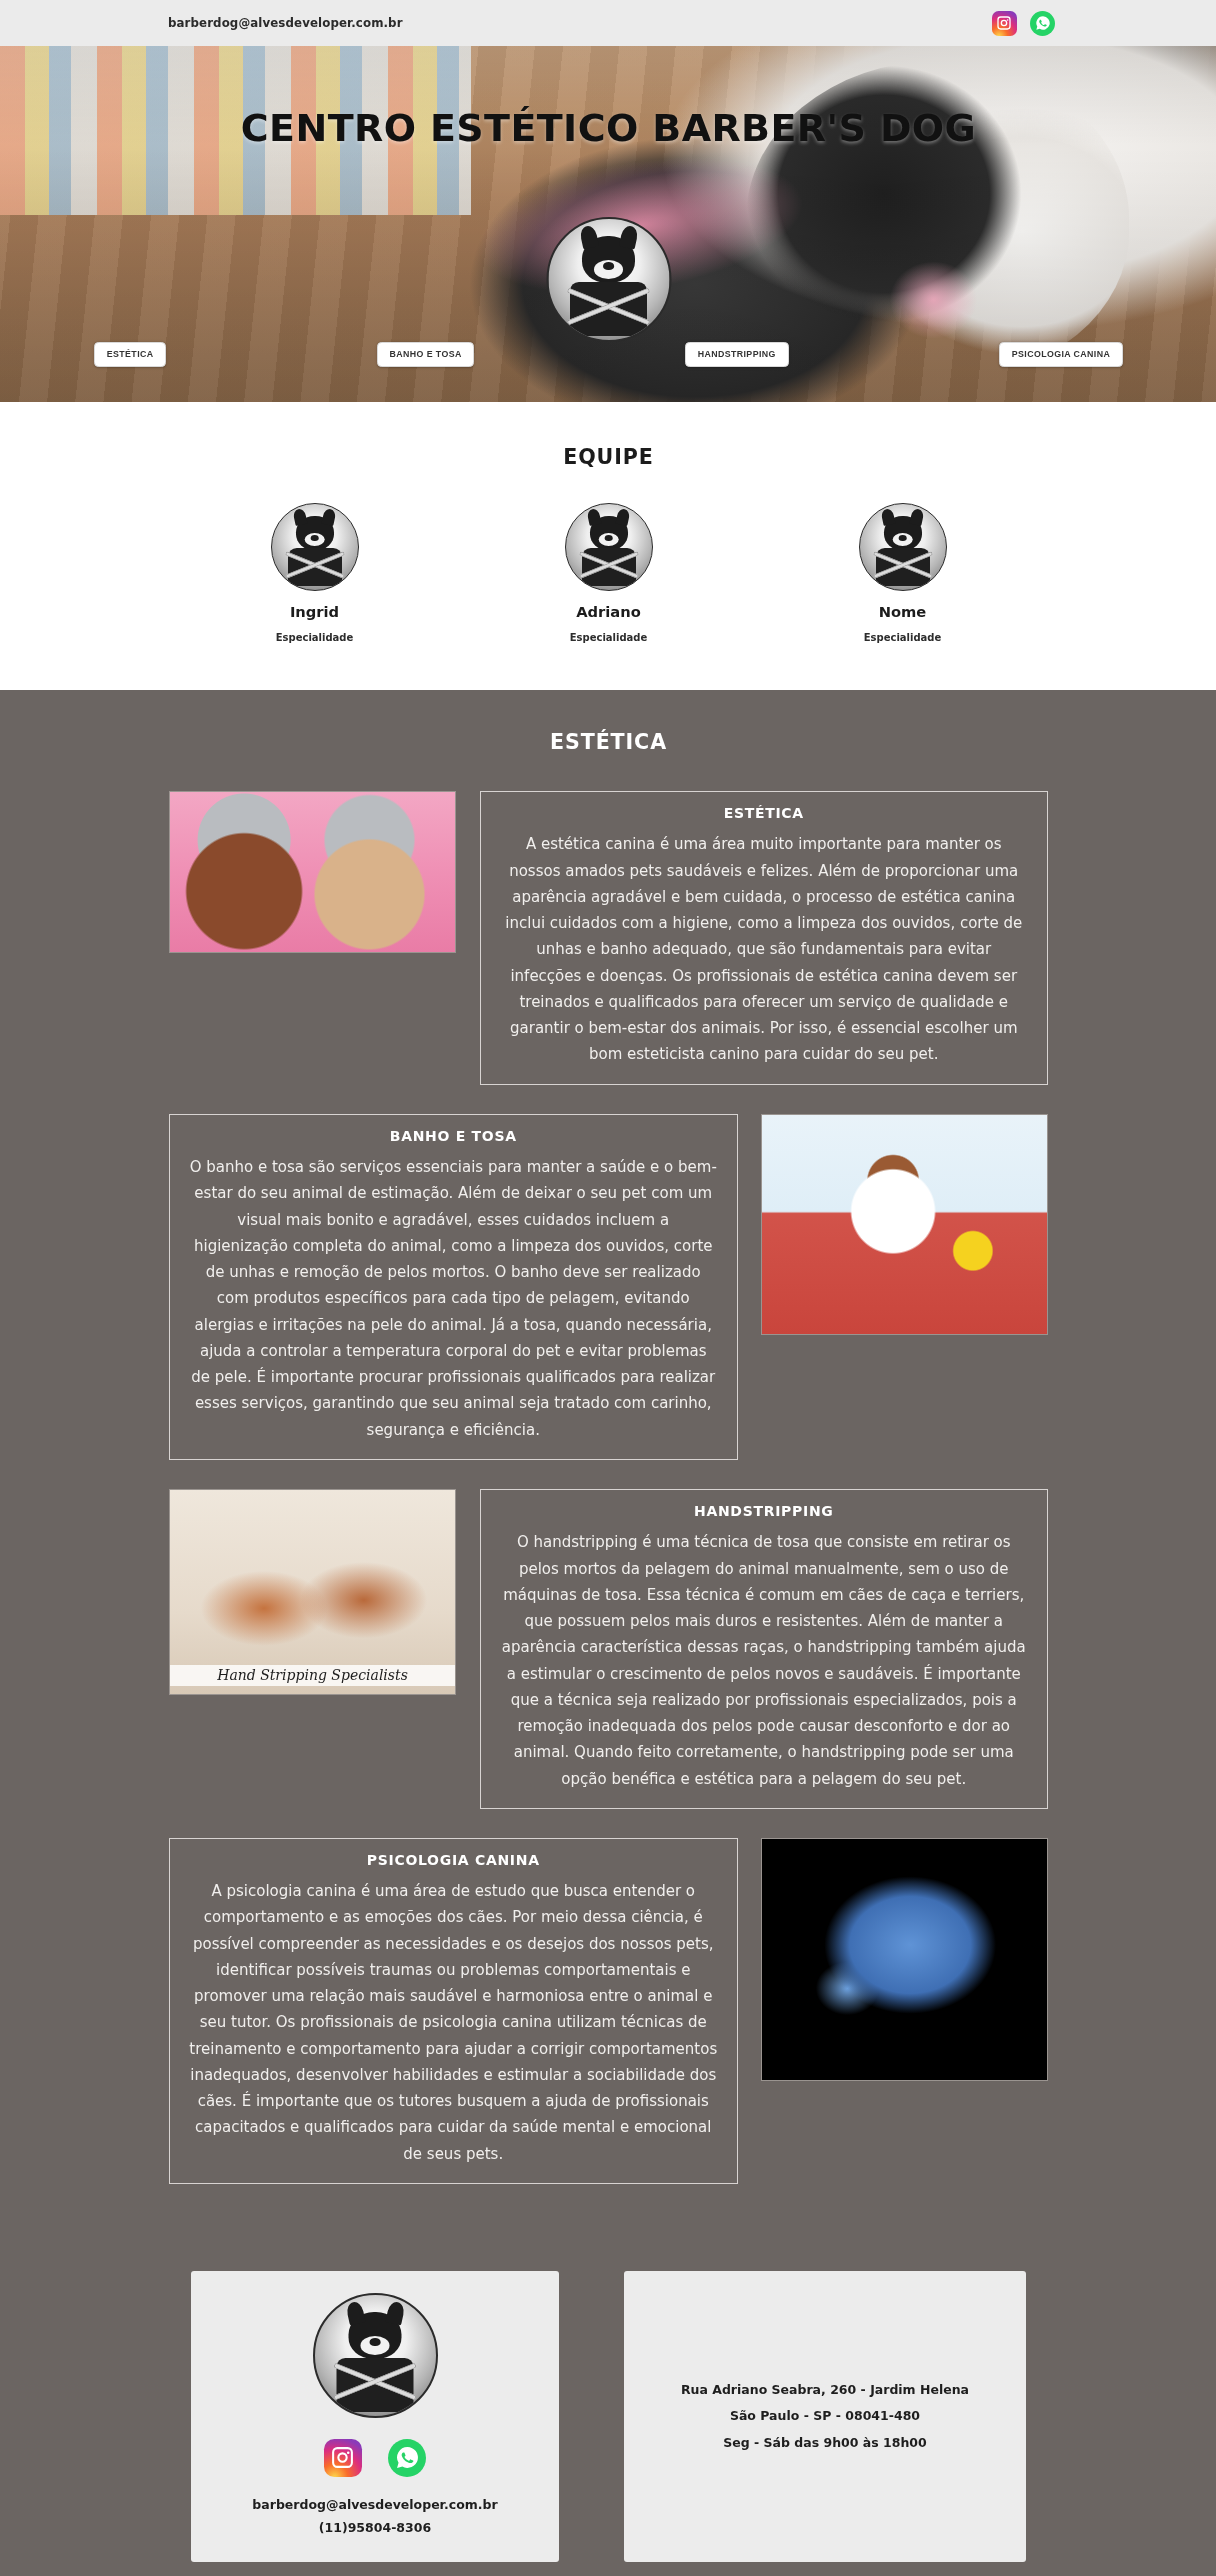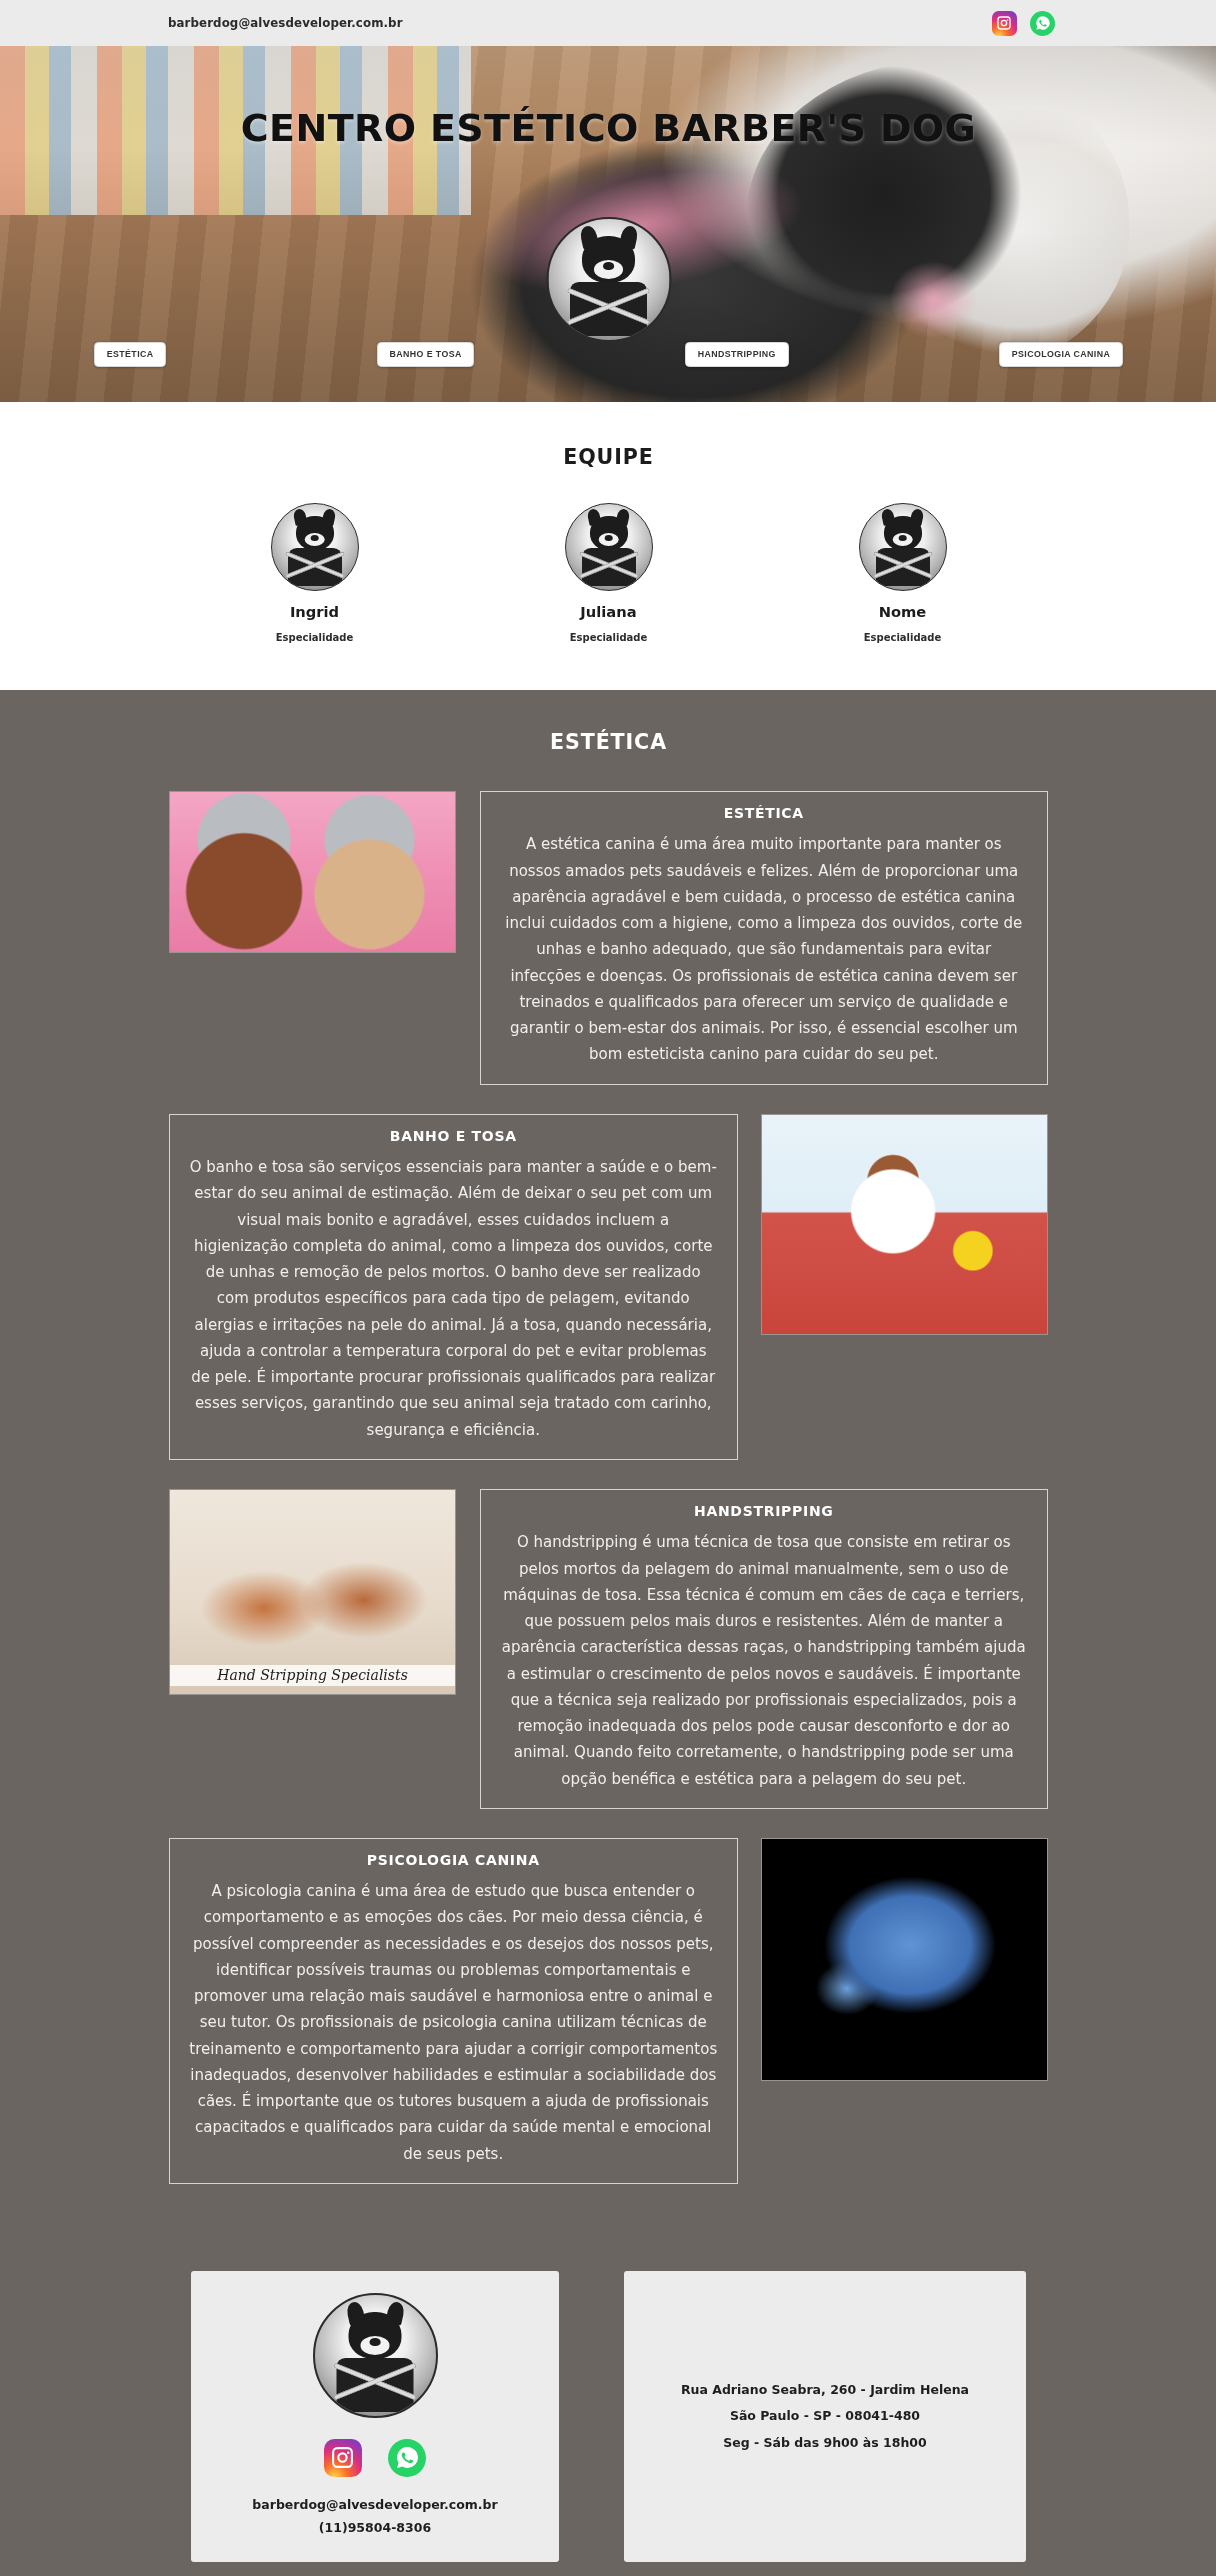--- a/index.html
+++ b/index.html
@@ -425,21 +425,21 @@
     <div class="team-member">
       <div class="logo">
         <div class="dogface"></div>
           <div class="snout"></div>
           <div class="torso"></div>
         <div class="tools">
             <div class="tool a"></div>
             <div class="tool b"></div>
           </div>
       </div>
-      <div class="member-name">Juliana</div>
+      <div class="member-name">Adriano</div>
       <div class="member-role">Especialidade</div>
     </div>
 
     <div class="team-member">
       <div class="logo">
         <div class="dogface"></div>
           <div class="snout"></div>
           <div class="torso"></div>
         <div class="tools">
             <div class="tool a"></div>

